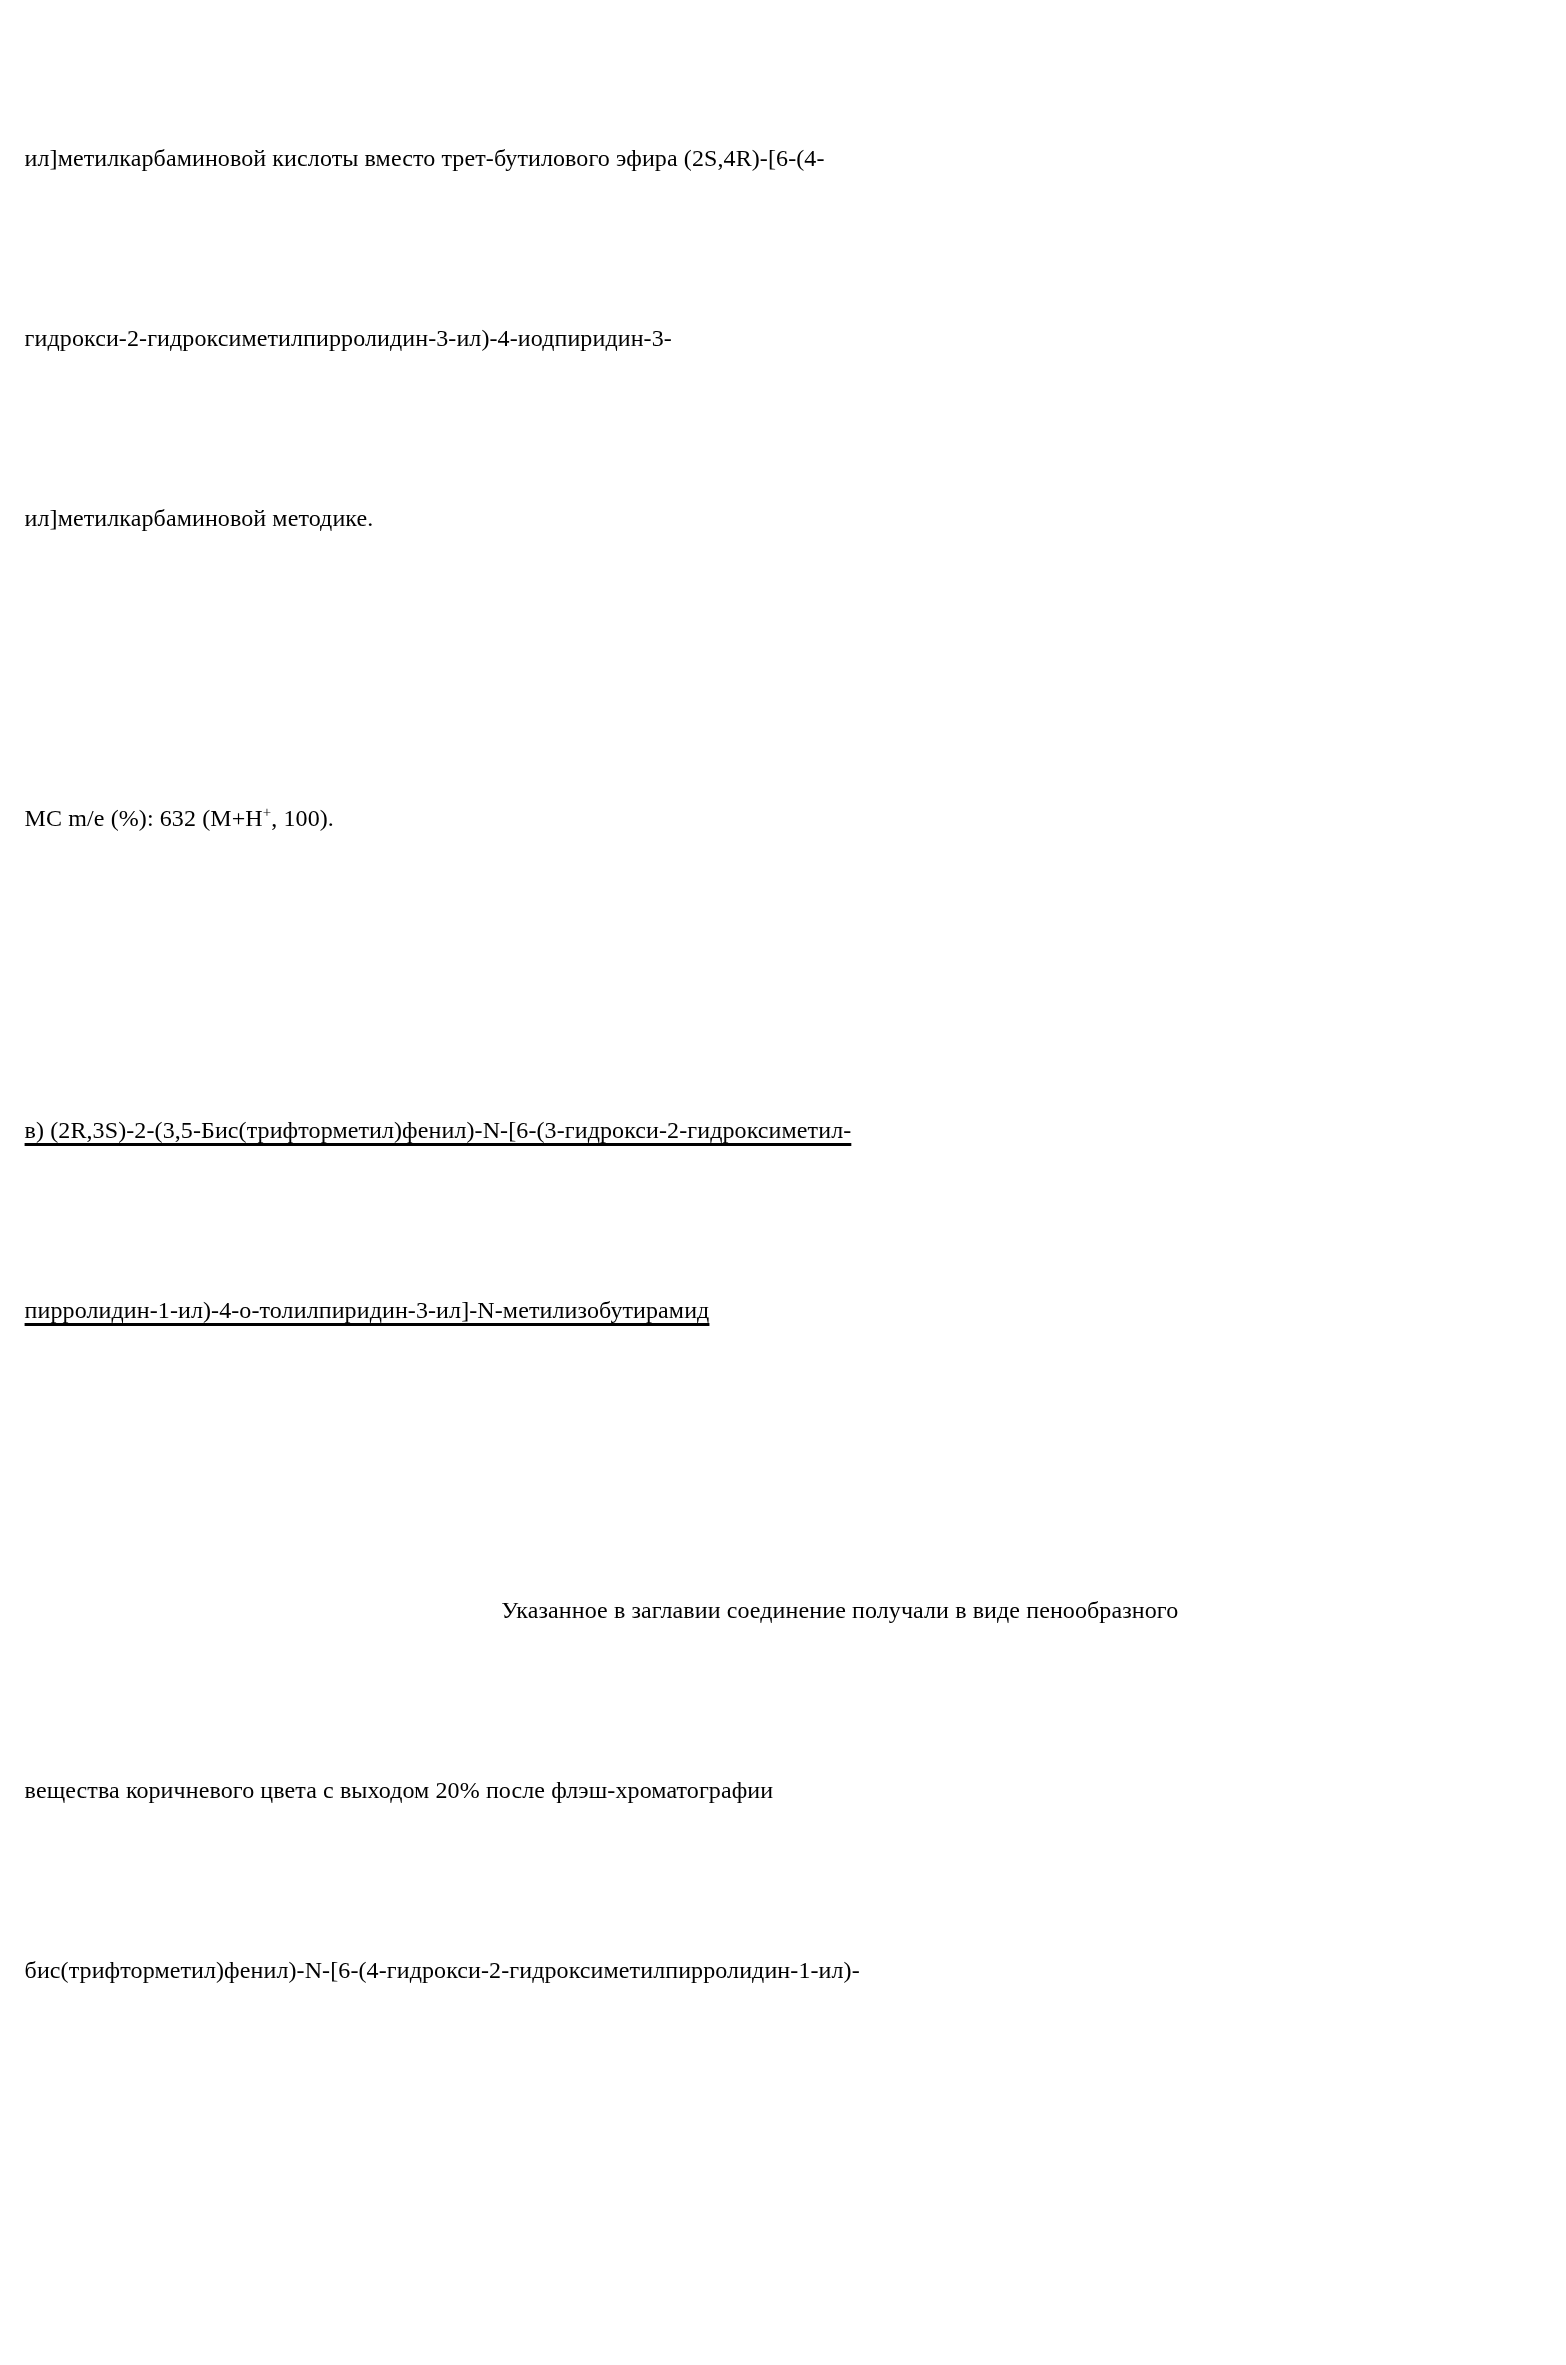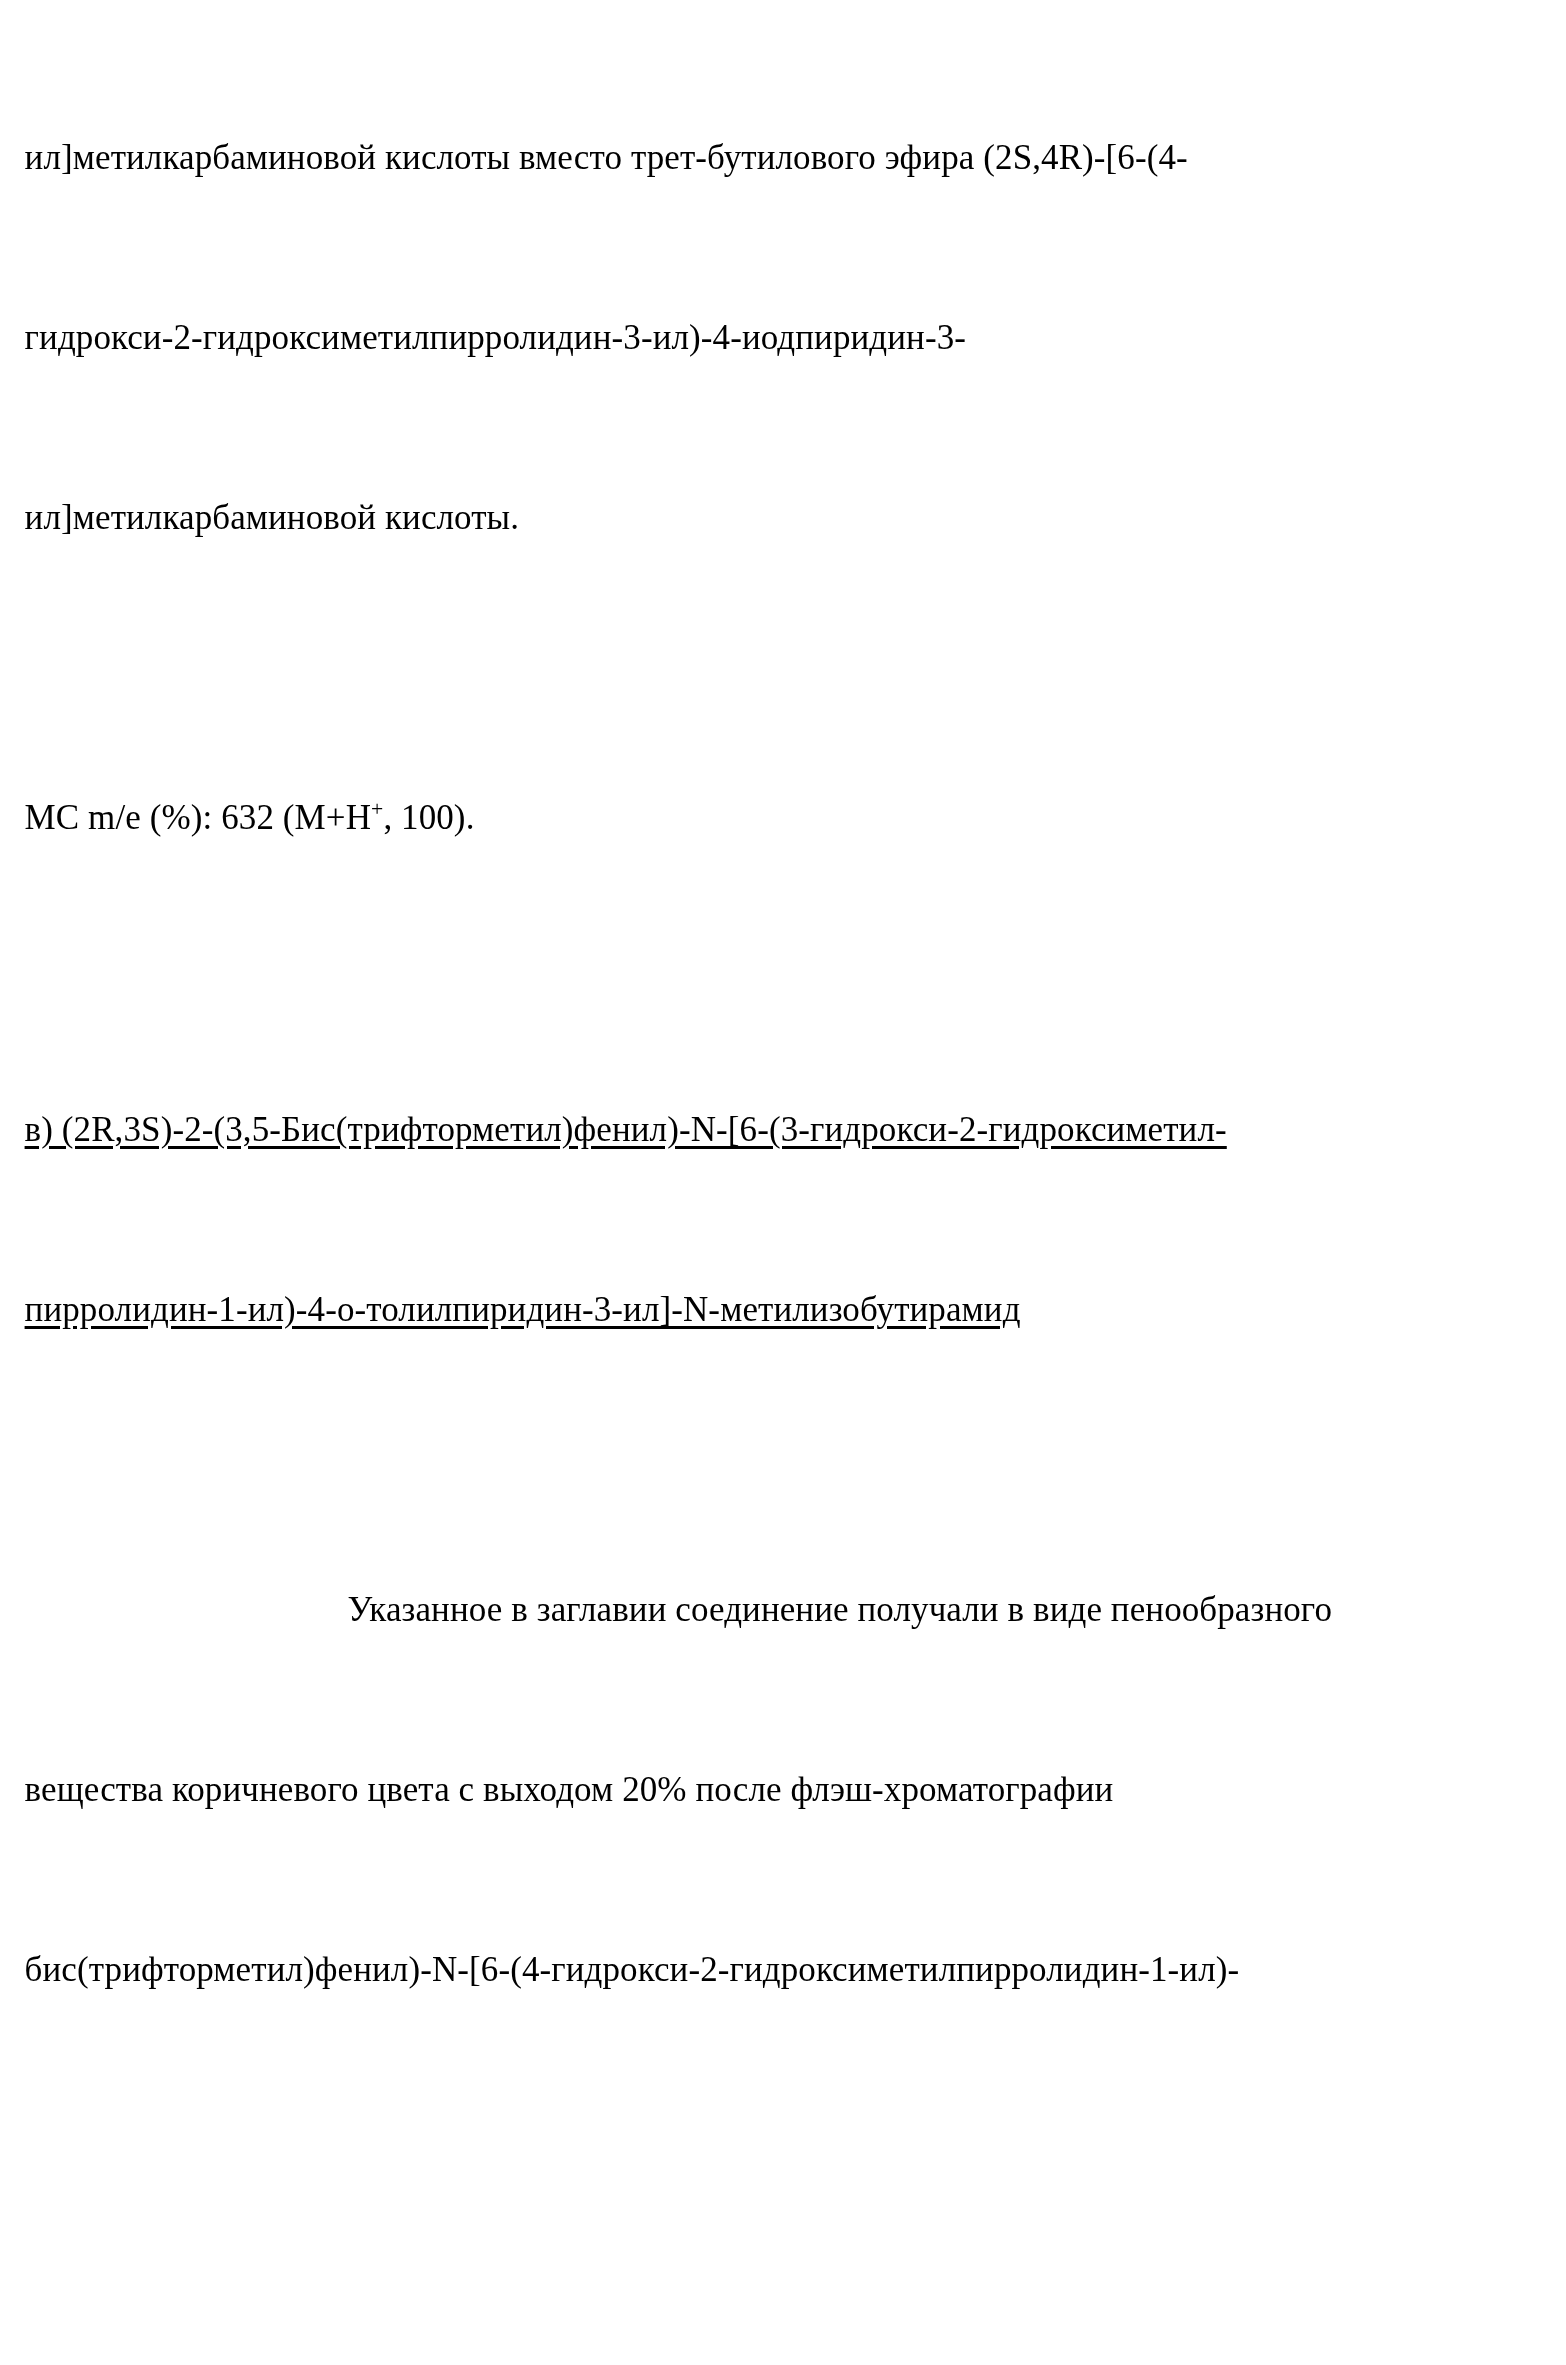--- a/index.html
+++ b/index.html
@@ -24,21 +24,21 @@
   .body-text {
     font-size: 30px;
     line-height: 60px;
     letter-spacing: 0.1px;
     text-align: left;
     white-space: pre-wrap;
   }
   
   .ln {
     display: block;
-    font-size: 35px;
+    font-size: 24px;
     line-height: 60px;
     white-space: pre;
   }
   .ln.indent {
     text-indent: 0;
     padding-left: 119px;
     text-align: center;
   }
   
   .ln.ul > .u {
@@ -54,21 +54,21 @@
   }
 </style>
 </head>
 <body>
 
 <div class="page">
 
   <div class="body-text">
     <span class="ln">ил]метилкарбаминовой кислоты вместо трет-бутилового эфира (2S,4R)-[6-(4-</span>
     <span class="ln">гидрокси-2-гидроксиметилпирролидин-3-ил)-4-иодпиридин-3-</span>
-    <span class="ln">ил]метилкарбаминовой кислоты.</span>
+    <span class="ln">ил]метилкарбаминовой методике.</span>
   </div>
 
   <div class="body-text">
     <span class="ln"><span>МС m/e (%): 632 (M+H</span><sup>+</sup><span>, 100).</span></span>
   </div>
 
   <span class="spacer-sm"></span>
 
   <div class="body-text">
     <span class="ln ul"><span class="u">в) (2R,3S)-2-(3,5-Бис(трифторметил)фенил)-N-[6-(3-гидрокси-2-гидроксиметил-</span></span>

